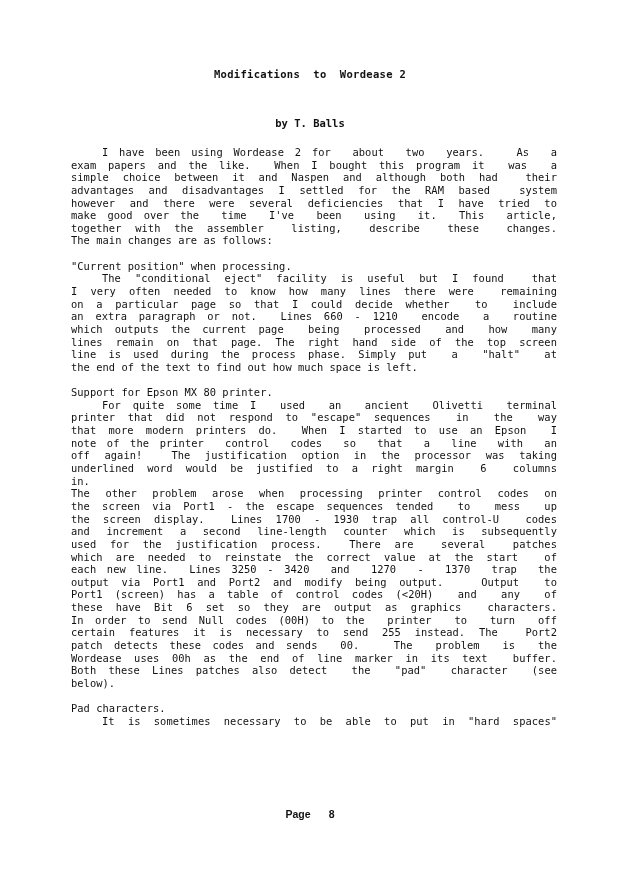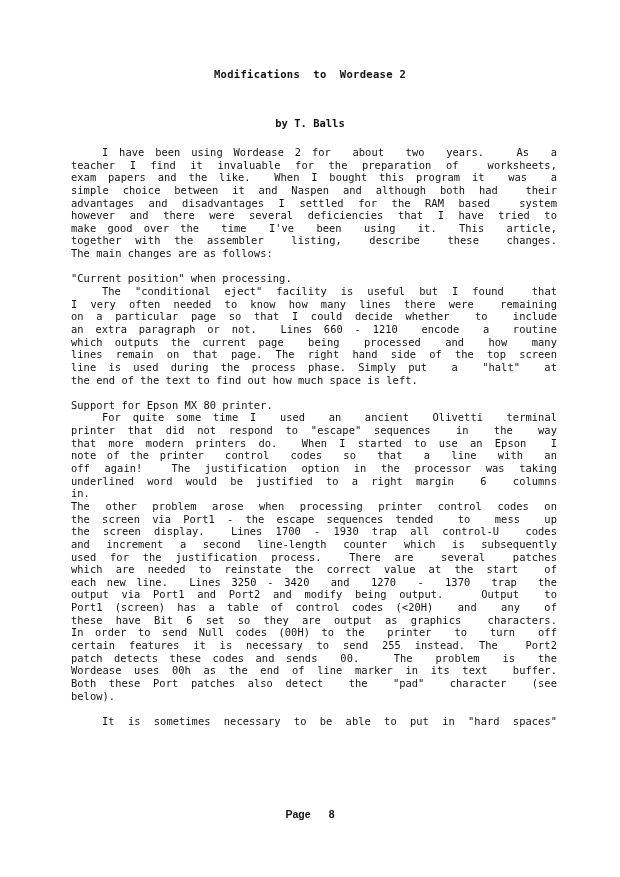--- a/index.html
+++ b/index.html
@@ -90,21 +90,20 @@
 
 <div class="page">
 
   <div class="title">Modifications  to  Wordease 2</div>
   <div class="byline">by T. Balls</div>
 
   <div class="body">
 
     <div>
       <div class="line indent">I have been using Wordease 2 for  about  two  years.   As  a</div>
-      <div class="line">teacher I find it invaluable for the preparation of  worksheets,</div>
       <div class="line">exam papers and the like.  When I bought this program it  was  a</div>
       <div class="line">simple choice between it and Naspen and although both had  their</div>
       <div class="line">advantages and disadvantages I settled for the RAM based  system</div>
       <div class="line">however and there were several deficiencies that I have tried to</div>
       <div class="line">make good over the  time  I've  been  using  it.  This  article,</div>
       <div class="line">together with the assembler  listing,  describe  these  changes.</div>
       <div class="line last">The main changes are as follows:</div>
     </div>
 
     <div class="gap"></div>
@@ -139,27 +138,28 @@
       <div class="line">used for the justification process.  There are  several  patches</div>
       <div class="line">which are needed to reinstate the correct value at the start  of</div>
       <div class="line">each new line.  Lines 3250 - 3420  and  1270  -  1370  trap  the</div>
       <div class="line">output via Port1 and Port2 and modify being output.   Output  to</div>
       <div class="line">Port1 (screen) has a table of control codes (&lt;20H)  and  any  of</div>
       <div class="line">these have Bit 6 set so they are output as graphics  characters.</div>
       <div class="line">In order to send Null codes (00H) to the  printer  to  turn  off</div>
       <div class="line">certain features it is necessary to send 255 instead. The  Port2</div>
       <div class="line">patch detects these codes and sends  00.   The  problem  is  the</div>
       <div class="line">Wordease uses 00h as the end of line marker in its text  buffer.</div>
-      <div class="line">Both these Port patches also detect  the  "pad"  character  (see</div>
+      <div class="line">Both these Lines patches also detect  the  "pad"  character  (see</div>
       <div class="line last">below).</div>
     </div>
 
     <div class="gap"></div>
 
     <div>
+      <div class="line last">Pad characters.</div>
       <div class="line indent">It is sometimes necessary to be able to put in "hard spaces"</div>
     </div>
 
   </div>
 
   <div class="footer"><span>Page</span><span class="num">8</span></div>
 
 </div>
 
 </body></html>

